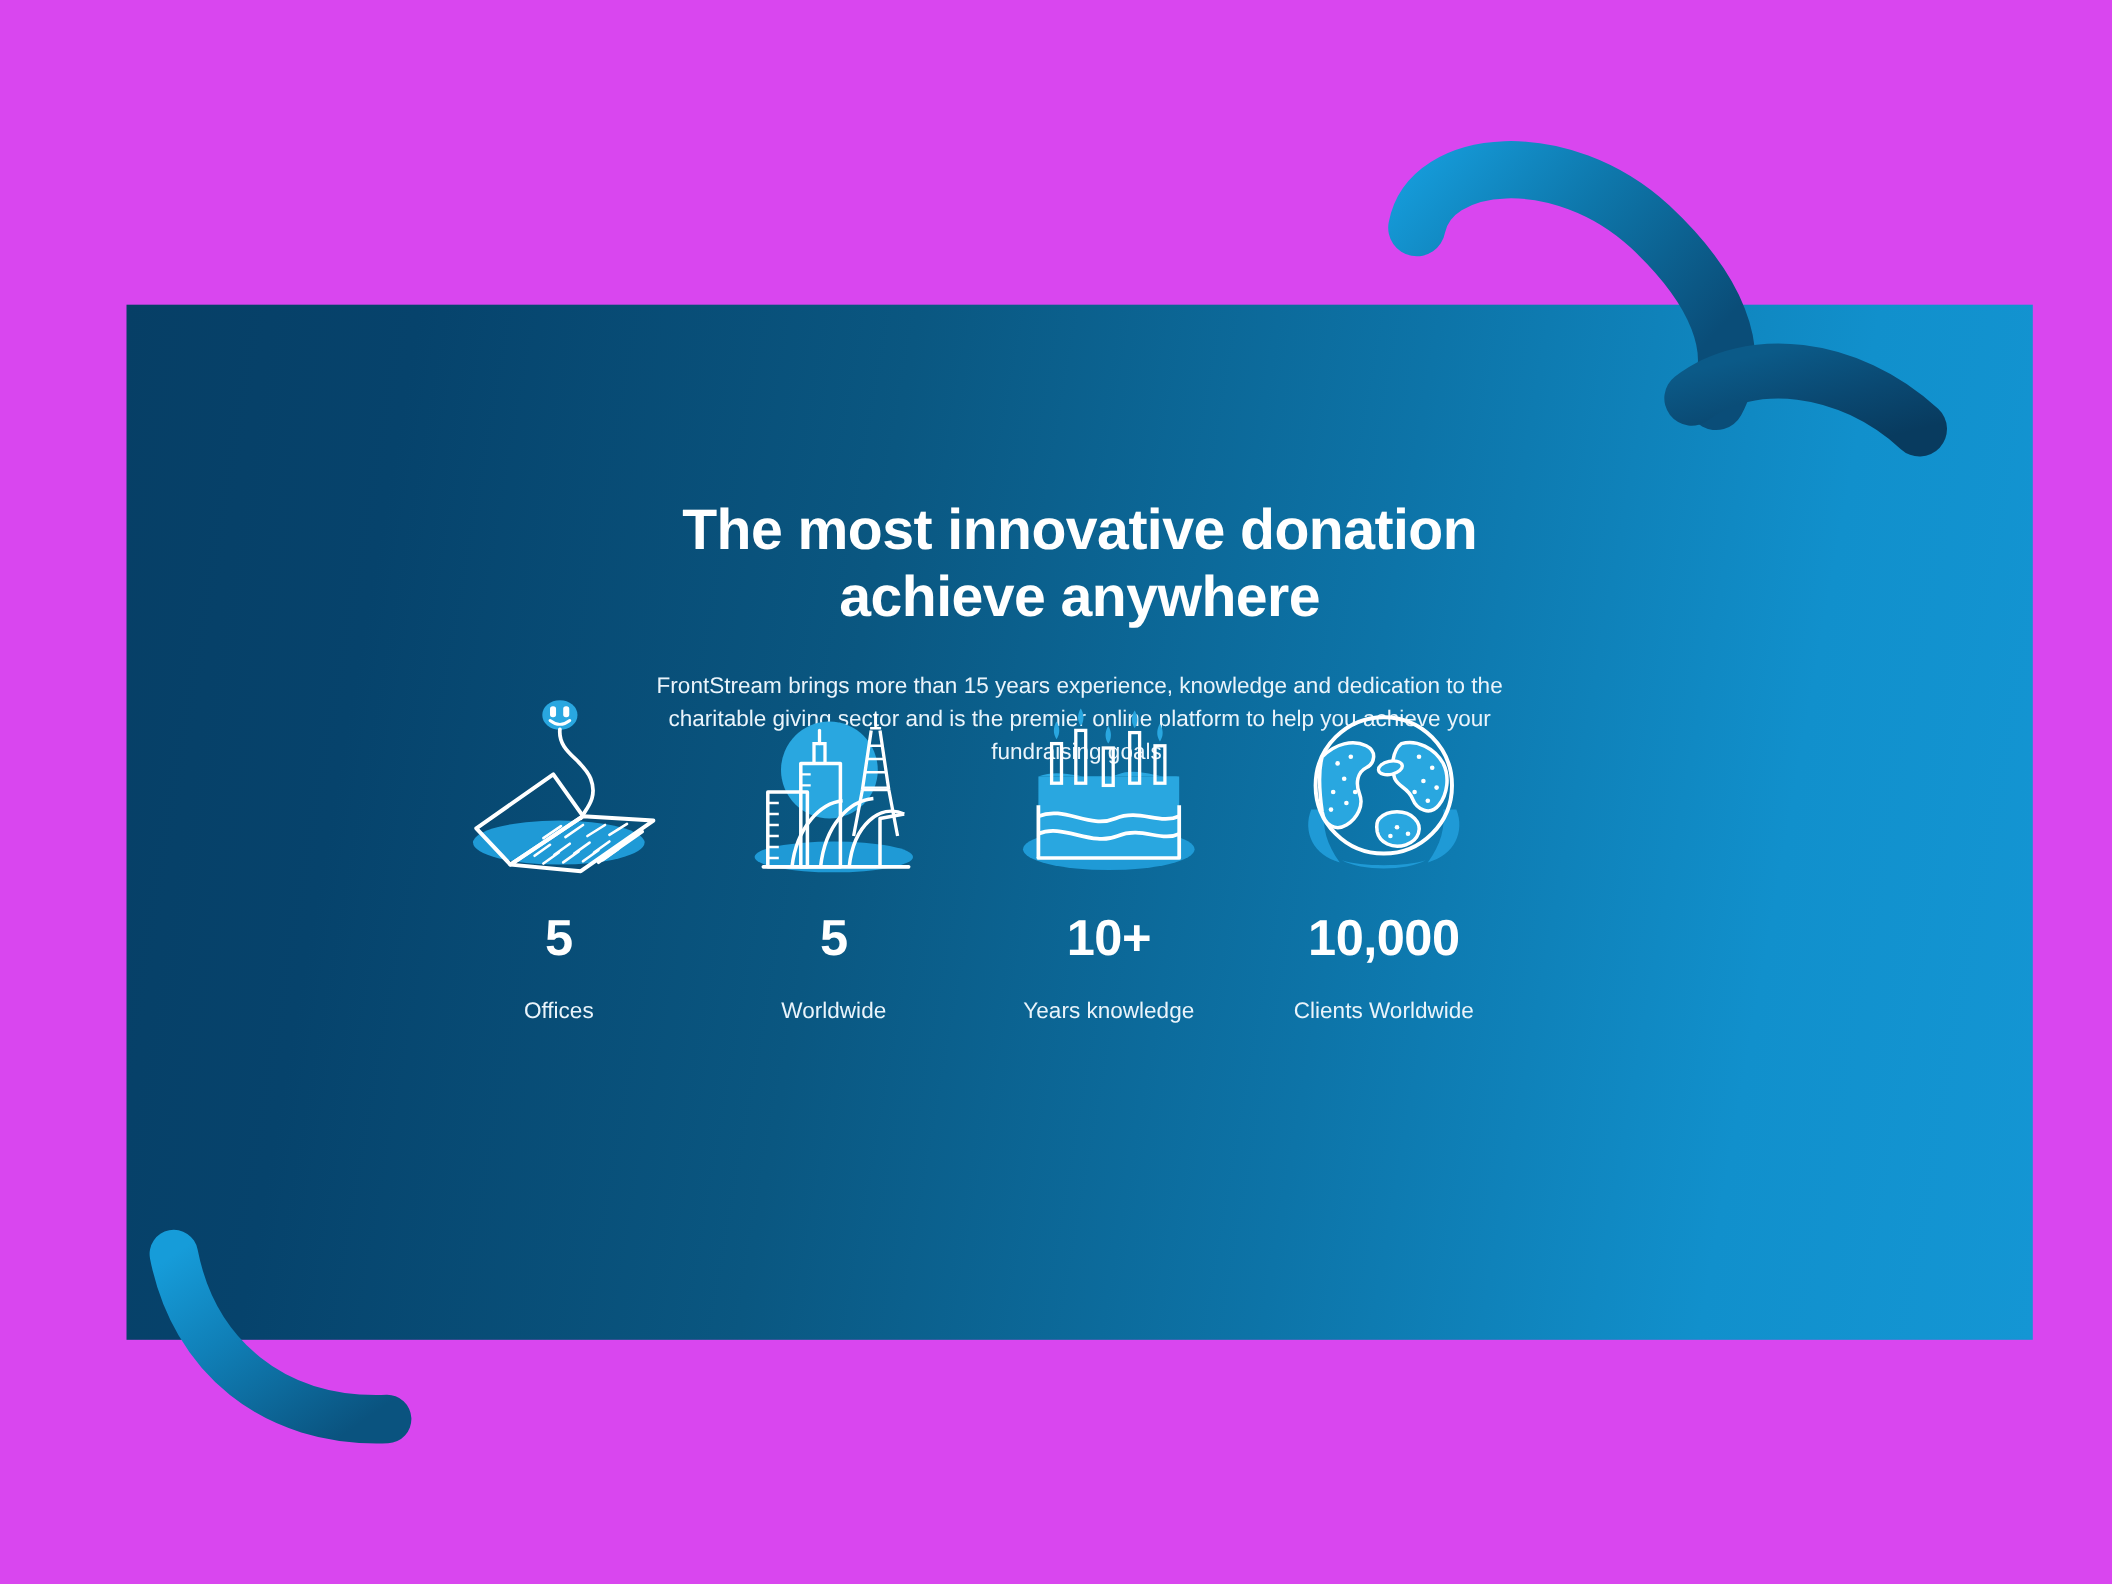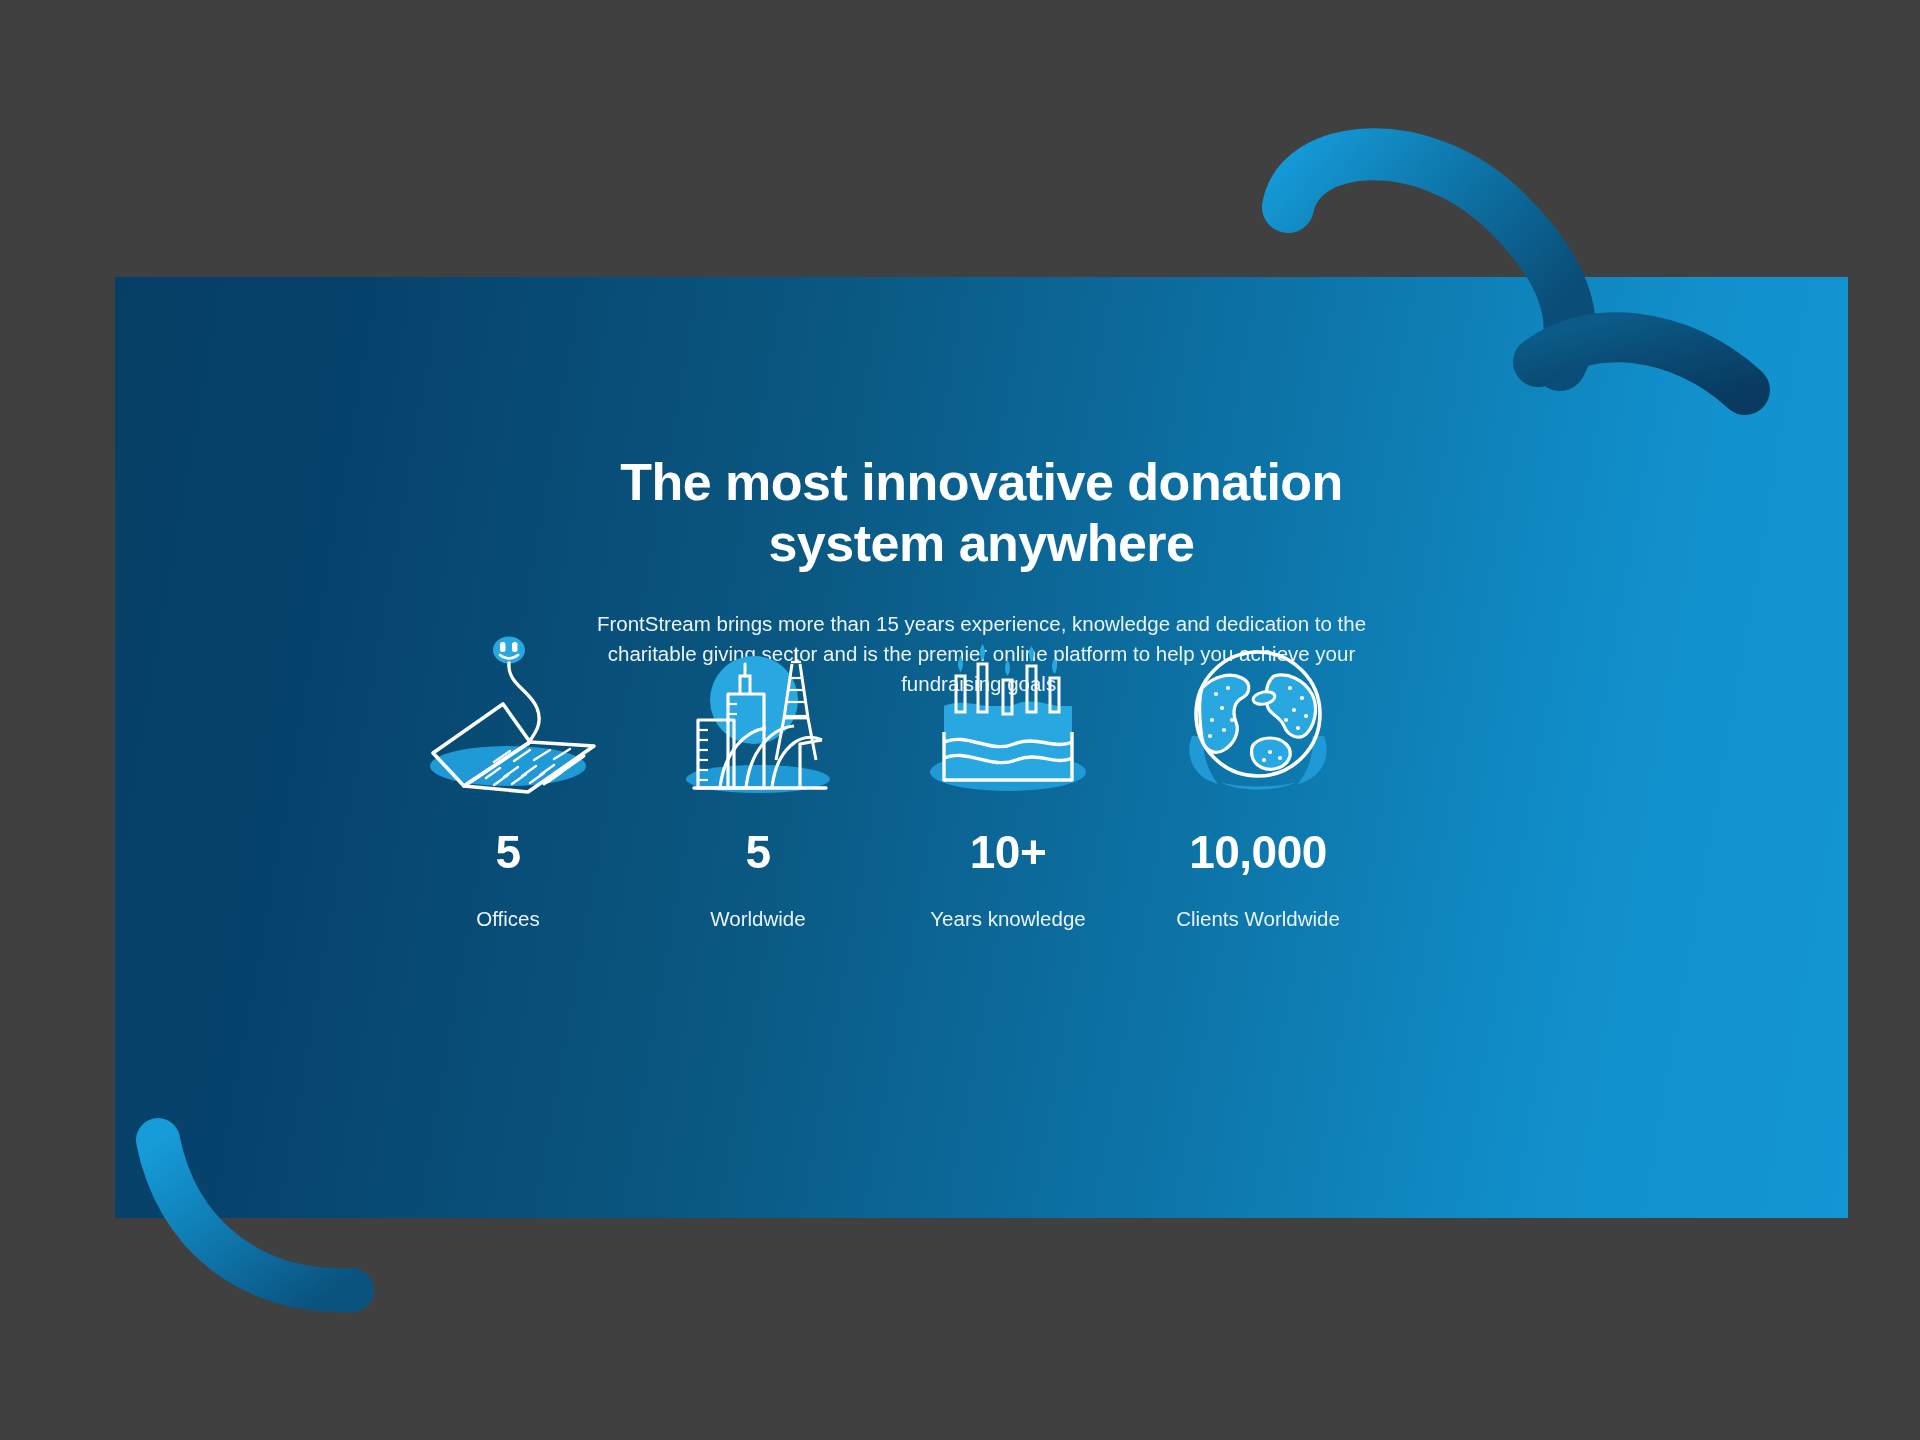--- a/index.html
+++ b/index.html
@@ -13,21 +13,21 @@
     overflow: hidden;
     font-family: "Liberation Sans", sans-serif;
     position: relative;
   }
 
   #stage {
     position: absolute;
     left: 0; top: 0;
     width: 1920px;
     height: 1440px;
-    background: #404040;
+    background: #d946ef;
     overflow: hidden;
   }
 
   
   #panel {
     position: absolute;
     left: 115px;
     top: 277px;
     width: 1733px;
     height: 941px;
@@ -154,21 +154,21 @@
 
     <path d="M 1538 362 C 1590 322, 1680 330, 1745 390" stroke="url(#gradTR2)" stroke-width="50" fill="none" stroke-linecap="round"></path>
 
     <path d="M 158 1140 C 176 1232, 248 1294, 352 1290" stroke="url(#gradBL)" stroke-width="44" fill="none" stroke-linecap="round"></path>
   </svg>
 
   <div id="content">
 
     <h1 id="headline">
       <span class="line">The most innovative donation</span>
-      <span class="line">system anywhere</span>
+      <span class="line">achieve anywhere</span>
     </h1>
 
     <p id="subcopy">FrontStream brings more than 15 years experience, knowledge and dedication to the charitable giving sector and is the premier online platform to help you achieve your fundraising goals.</p>
 
     <div id="stats">
 
       <div class="stat">
         <div class="stat-icon">
           <svg width="200" height="175" viewBox="0 0 200 175">
             <ellipse cx="100" cy="134" rx="78" ry="20" fill="#1f9ad6"></ellipse>

